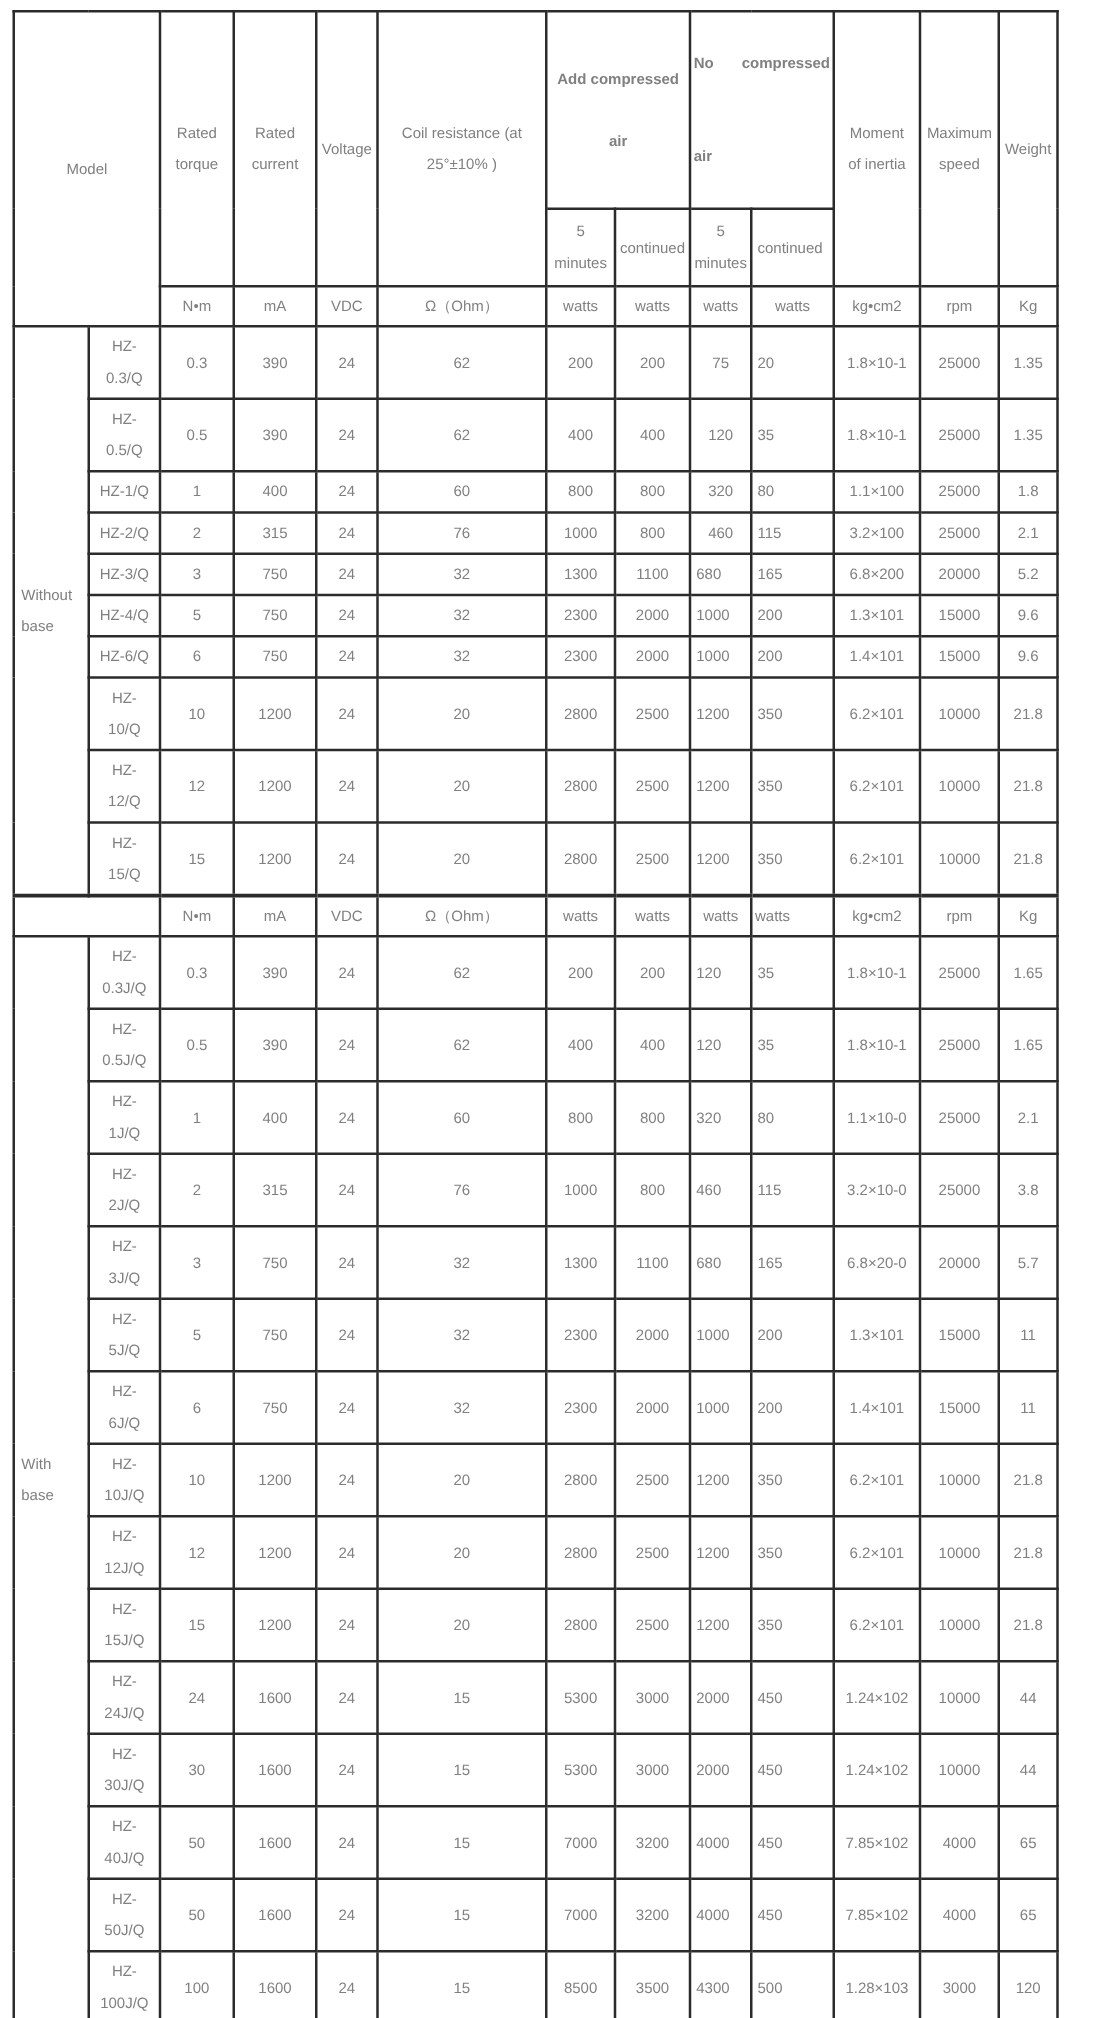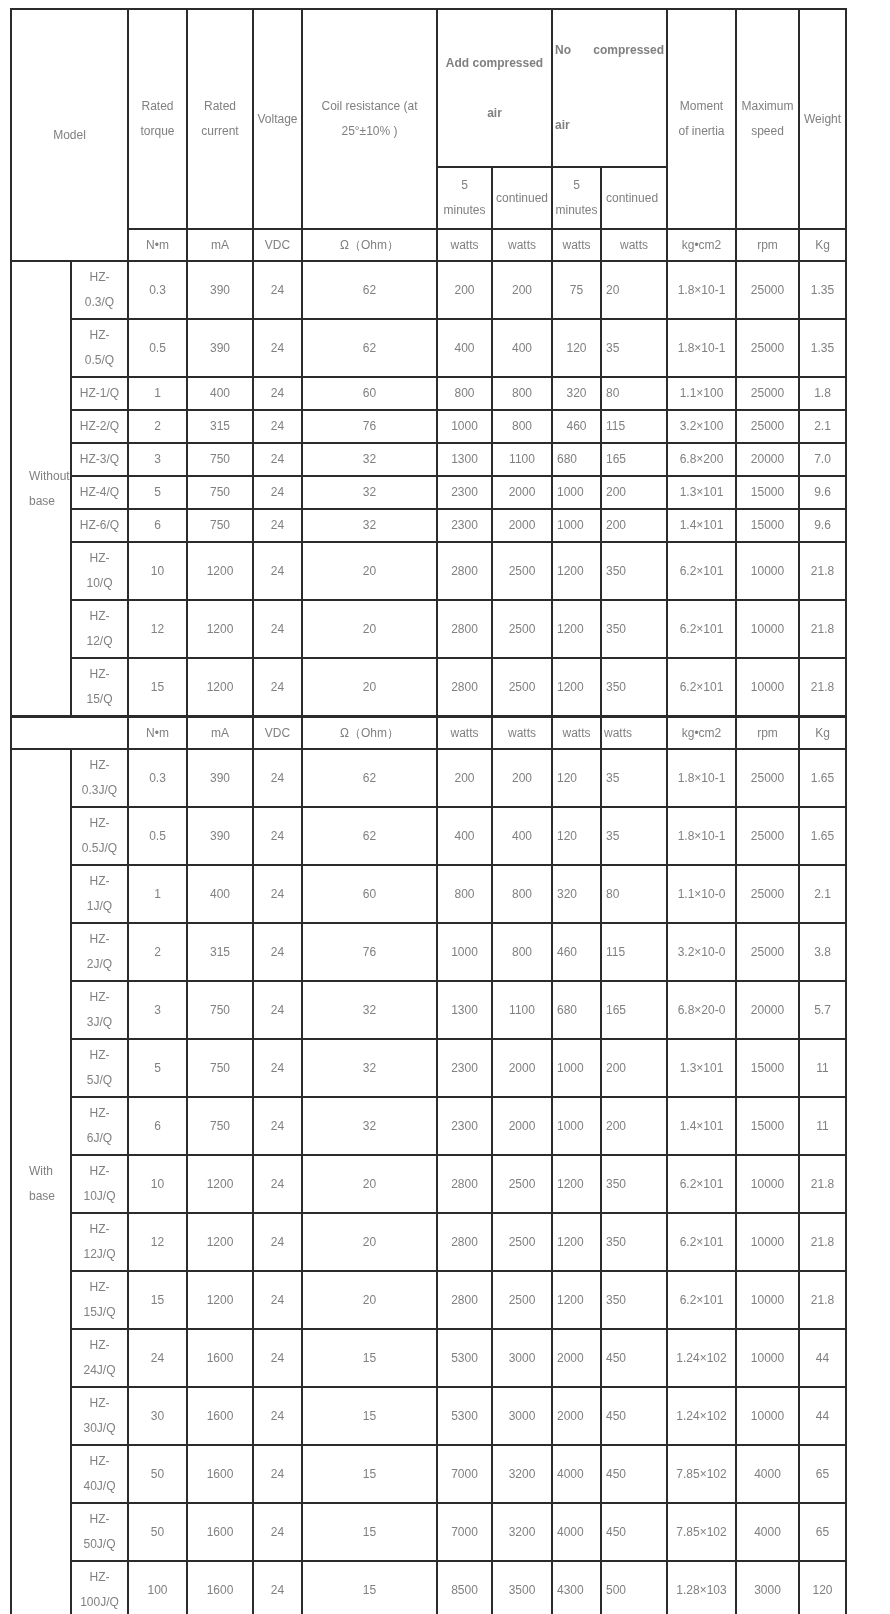--- a/index.html
+++ b/index.html
@@ -29,21 +29,21 @@
     line-height: 25px;
     white-space: pre-line;
     overflow: hidden;
   }
   tr.h1 { height: 52px; }
   tr.h2 { height: 62px; }
   tr.units-row th, tr.units-row td { line-height: 22px; padding: 2px; height: 26px; }
   tr.mid-units td { border-top: 3px solid #2b2b2b; }
   td.section-cell {
     text-align: left;
-    padding-left: 17px;
+    padding-left: 5px;
     white-space: pre-line;
   }
   td.model-cell { white-space: pre-line; }
   .al { text-align: left; padding-left: 4px; }
   .al-unit { text-align: left; padding-left: 8px; }
   th.air-group div { line-height: 25px; font-weight: bold; }
   .jline {
     text-align: justify;
   }
   .jline::after {
@@ -185,21 +185,21 @@
         <td>3</td>
         <td>750</td>
         <td>24</td>
         <td>32</td>
         <td>1300</td>
         <td>1100</td>
         <td class="al">680</td>
         <td class="al">165</td>
         <td>6.8×200</td>
         <td>20000</td>
-        <td>7.0</td>
+        <td>5.2</td>
       </tr>
       <tr>
         <td class="model-cell">HZ-4/Q</td>
         <td>5</td>
         <td>750</td>
         <td>24</td>
         <td>32</td>
         <td>2300</td>
         <td>2000</td>
         <td class="al">1000</td>

